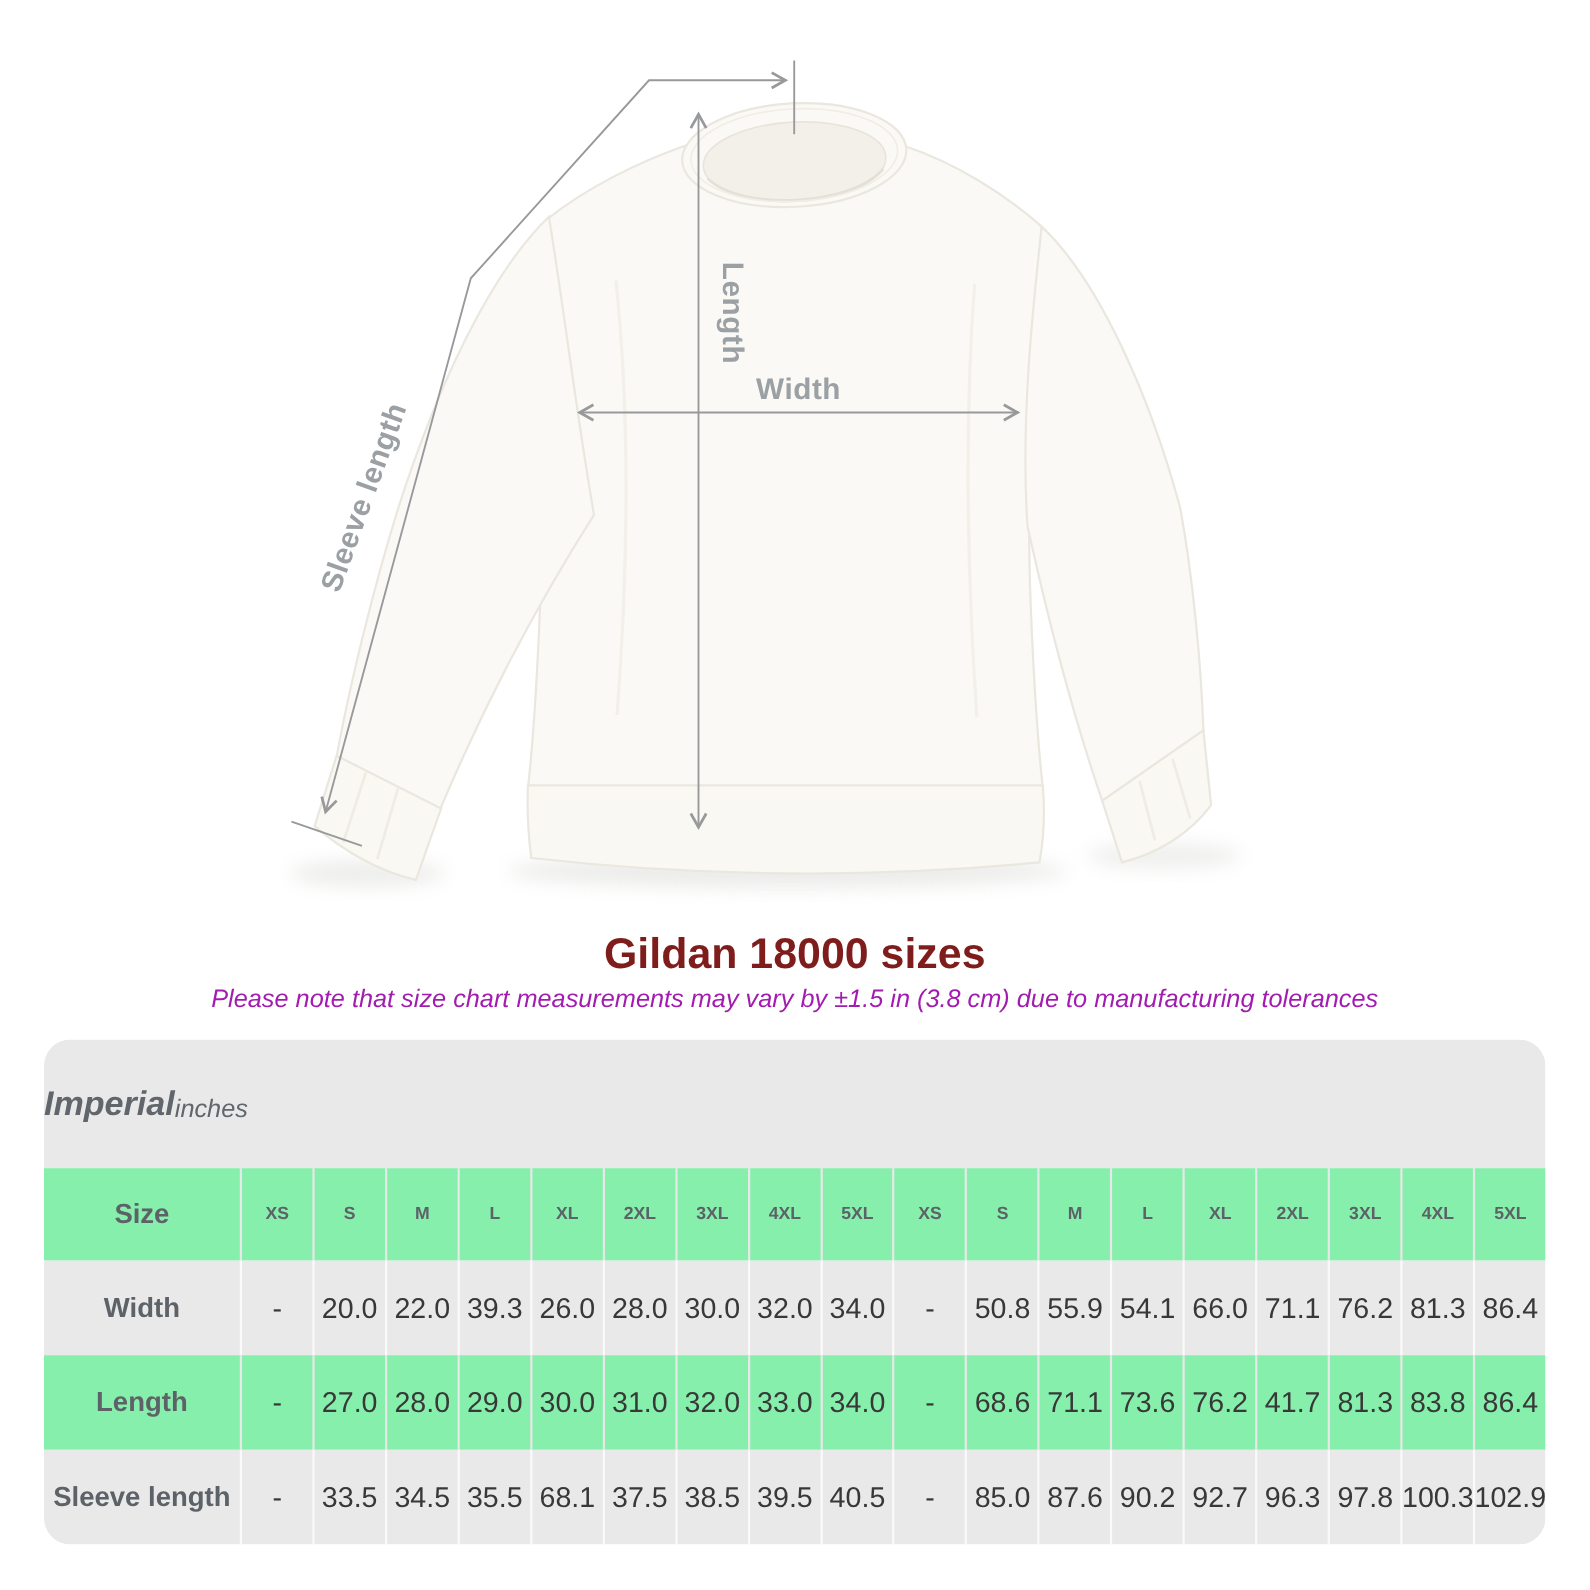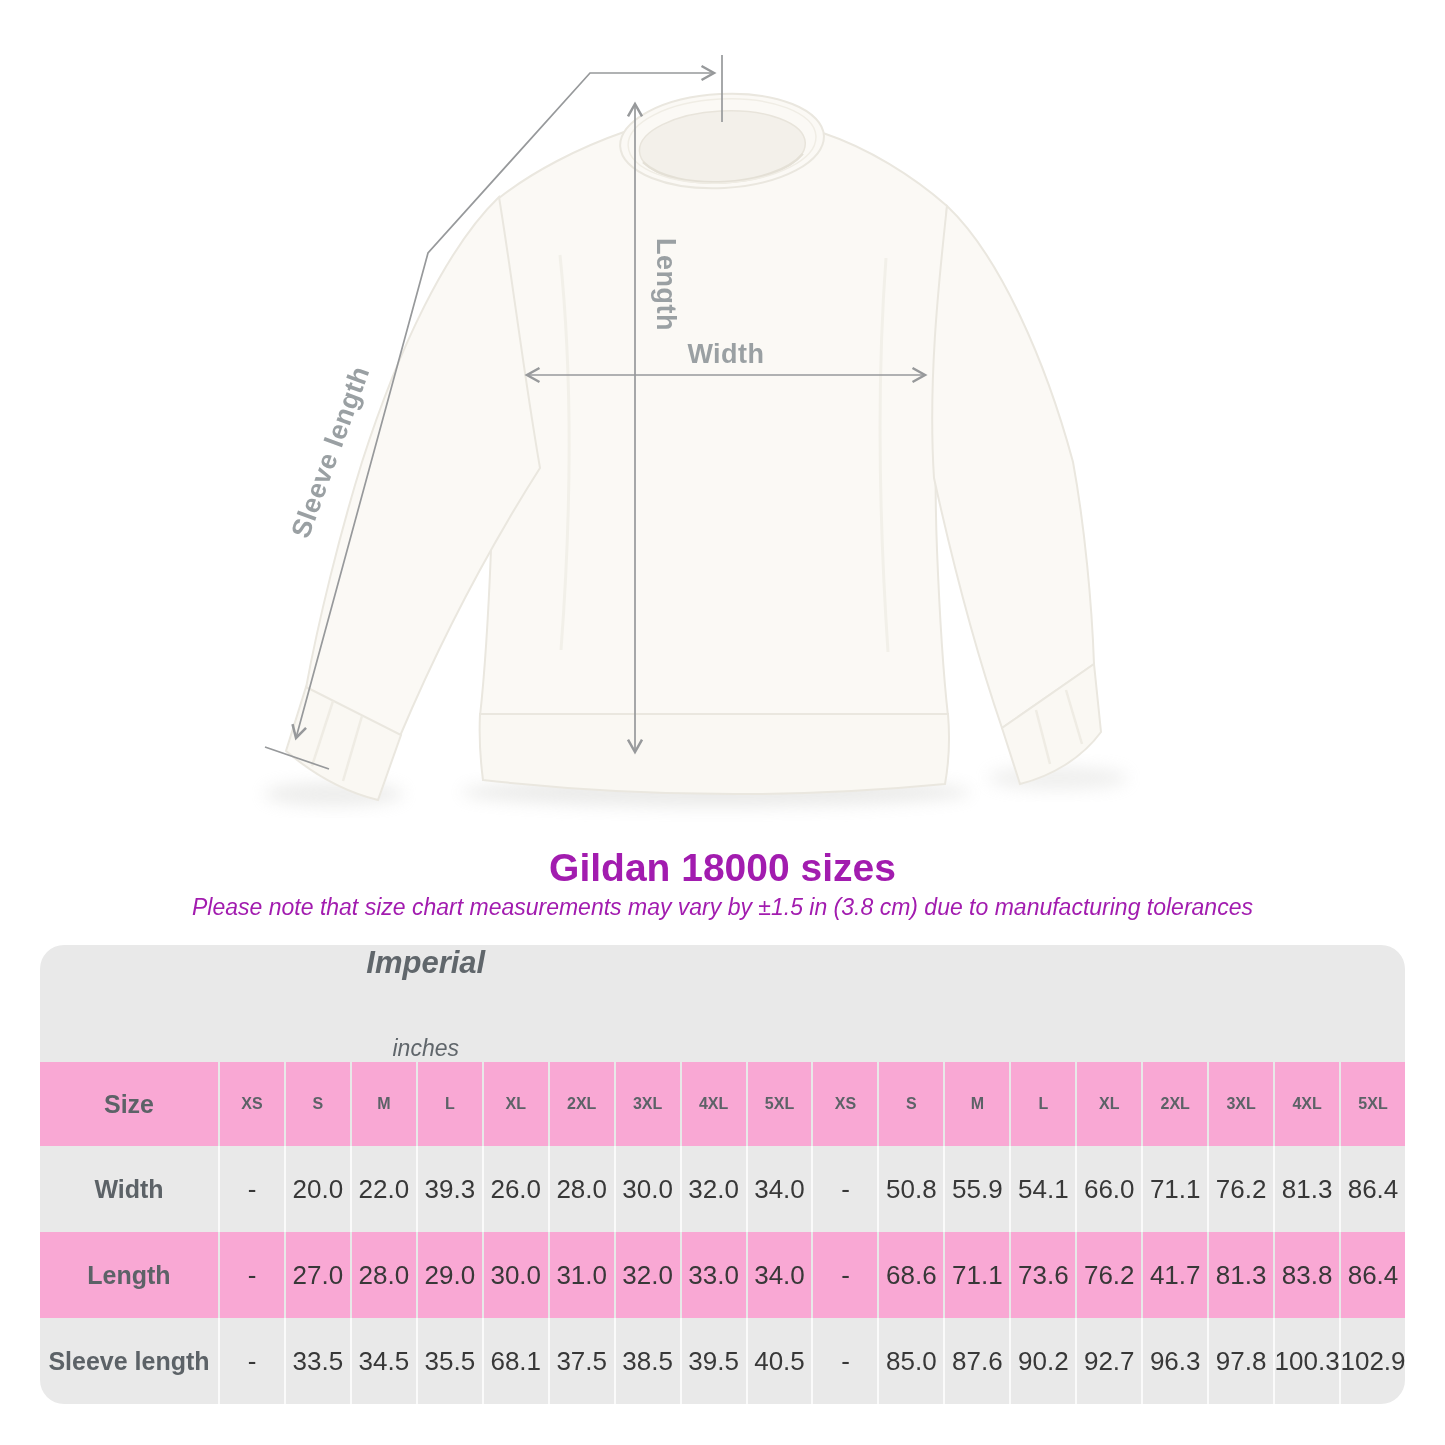--- a/index.html
+++ b/index.html
@@ -9,45 +9,45 @@
   }
   svg text{font-family:"Liberation Sans",sans-serif;}
 
   
   .figure{position:absolute;left:0;top:0;width:1445px;height:945px;}
   .dimlbl{font-size:27px;font-weight:bold;fill:#9aa0a3;letter-spacing:.5px;}
 
   
   .title{
     position:absolute;left:0;top:846px;width:1445px;text-align:center;
-    font-size:39px;font-weight:bold;color:#a21caf;
+    font-size:39px;font-weight:bold;color:#7f1d1d;
   }
   .note{
     position:absolute;left:0;top:894px;width:1445px;text-align:center;
     font-size:23px;font-style:italic;color:#a21caf;
   }
 
   
   .size-table{
     position:absolute;left:40px;top:945px;width:1365px;
     border-radius:24px;overflow:hidden;background:#ffffff;
   }
   .band{
     height:117px;background:#e9e9e9;
     display:grid;grid-template-columns:178px repeat(18,1fr);
   }
-  .band-group{display:flex;flex-direction:column;align-items:center;justify-content:space-between;}
+  .band-group{display:flex;flex-direction:row;align-items:center;justify-content:flex-start;}
   .band-group.imperial{grid-column:1/11;}
   .band-group.metric{grid-column:11/20;}
   .gname{font-size:31px;font-weight:bold;font-style:italic;color:#60666b;}
   .gunit{font-size:23px;font-style:italic;color:#60666b;margin-top:8px;}
 
   .trow{display:grid;grid-template-columns:178px repeat(18,1fr);height:86px;}
   .trow.thead{height:84px;}
-  .trow.white{background:#f9a8d4;}
+  .trow.white{background:#86efac;}
   .trow.shade{background:#e9e9e9;}
   .cell{
     display:flex;align-items:center;justify-content:center;
     font-size:26px;color:#383838;min-width:0;
   }
   .trow .cell.sep{border-left:2px solid #e8e8e8;}
   .trow.shade .cell.sep{border-left-color:#fafafa;}
   .rowlbl{font-weight:bold;color:#5c6267;font-size:25px;}
   .hdrcell{font-weight:bold;color:#5c6267;font-size:16px;}
 </style>

